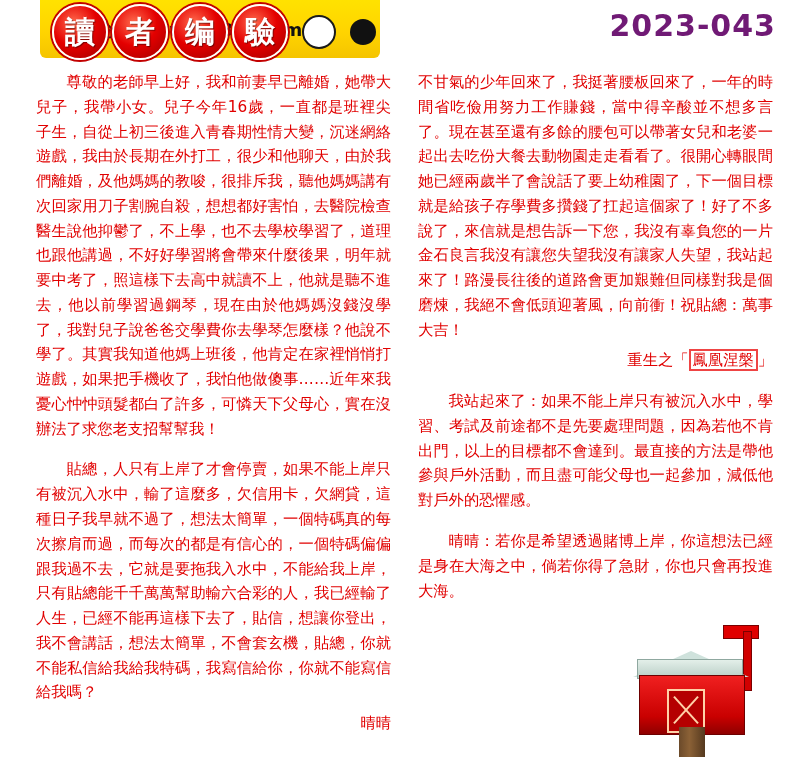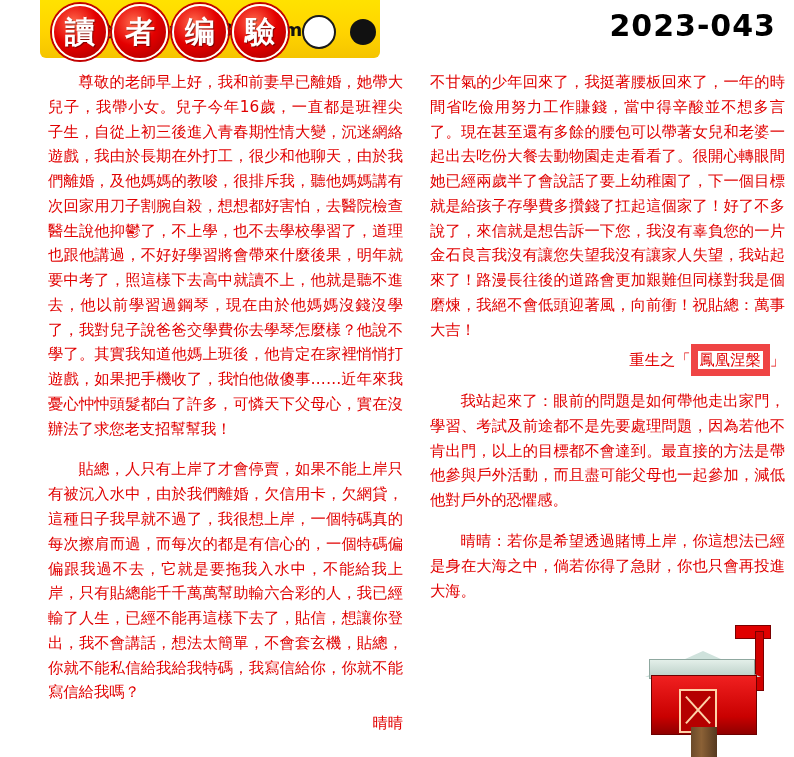--- a/index.html
+++ b/index.html
@@ -79,30 +79,30 @@
     border-radius: 50%;
     background: #111111;
     margin-left: 10px;
   }
   .issue-number {
     position: absolute;
     right: 18px;
     top: 8px;
     font-size: 30px;
     font-weight: bold;
-    color: #000000;
+    color: #701a75;
     letter-spacing: 1px;
     font-family: "DejaVu Sans", "Liberation Sans", sans-serif;
   }
 
   
   .content {
     position: absolute;
     top: 70px;
-    left: 12px;
+    left: 0;
     width: 702px;
     height: 687px;
   }
   .col {
     position: absolute;
     top: 0;
     width: 355px;
     color: #e10000;
     font-size: 15.3px;
     line-height: 1.62;
@@ -116,21 +116,21 @@
     margin: 0 0 16px 0;
     text-indent: 2em;
   }
   .para.noindent { text-indent: 0; }
   .sign {
     margin: -10px 0 16px 0;
     text-align: right;
   }
 
   .boxed {
-    border: 7px solid #ef4444;
+    border: 2px solid #ef4444;
     padding: 0px 2px;
   }
 
   
   .mailbox-wrap {
     float: right;
     width: 150px;
     height: 180px;
     margin: 4px 0 0 8px;
     position: relative;
@@ -228,34 +228,34 @@
   </div>
   <div class="issue-number">2023-043</div>
 </div>
 
 <div class="content">
 
   <div class="col col-left">
 
     <p class="para">尊敬的老師早上好，我和前妻早已離婚，她帶大兒子，我帶小女。兒子今年16歲，一直都是班裡尖子生，自從上初三後進入青春期性情大變，沉迷網絡遊戲，我由於長期在外打工，很少和他聊天，由於我們離婚，及他媽媽的教唆，很排斥我，聽他媽媽講有次回家用刀子割腕自殺，想想都好害怕，去醫院檢查醫生說他抑鬱了，不上學，也不去學校學習了，道理也跟他講過，不好好學習將會帶來什麼後果，明年就要中考了，照這樣下去高中就讀不上，他就是聽不進去，他以前學習過鋼琴，現在由於他媽媽沒錢沒學了，我對兒子說爸爸交學費你去學琴怎麼樣？他說不學了。其實我知道他媽上班後，他肯定在家裡悄悄打遊戲，如果把手機收了，我怕他做傻事……近年來我憂心忡忡頭髮都白了許多，可憐天下父母心，實在沒辦法了求您老支招幫幫我！</p>
 
-    <p class="para">貼總，人只有上岸了才會停賣，如果不能上岸只有被沉入水中，由於我們離婚，欠信用卡，欠網貸，這種日子我早就不過了，我很想上岸，一個特碼真的每次擦肩而過，而每次的都是有信心的，一個特碼偏偏跟我過不去，它就是要拖我入水中，不能給我上岸，只有貼總能千千萬萬幫助輸六合彩的人，我已經輸了人生，已經不能再這樣下去了，貼信，想讓你登出，我不會講話，想法太簡單，不會套玄機，貼總，你就不能私信給我給我特碼，我寫信給你，你就不能寫信給我嗎？</p>
+    <p class="para">貼總，人只有上岸了才會停賣，如果不能上岸只有被沉入水中，輸了這麼多，欠信用卡，欠網貸，這種日子我早就不過了，想法太簡單，一個特碼真的每次擦肩而過，而每次的都是有信心的，一個特碼偏偏跟我過不去，它就是要拖我入水中，不能給我上岸，只有貼總能千千萬萬幫助輸六合彩的人，我已經輸了人生，已經不能再這樣下去了，貼信，想讓你登出，我不會講話，想法太簡單，不會套玄機，貼總，你就不能私信給我給我特碼，我寫信給你，你就不能寫信給我嗎？</p>
     <div class="sign">晴晴</div>
 
   </div>
 
   <div class="col col-right">
 
     <p class="para noindent">不甘氣的少年回來了，我挺著腰板回來了，一年的時間省吃儉用努力工作賺錢，當中得辛酸並不想多言了。現在甚至還有多餘的腰包可以帶著女兒和老婆一起出去吃份大餐去動物園走走看看了。很開心轉眼間她已經兩歲半了會說話了要上幼稚園了，下一個目標就是給孩子存學費多攢錢了扛起這個家了！好了不多說了，來信就是想告訴一下您，我沒有辜負您的一片金石良言我沒有讓您失望我沒有讓家人失望，我站起來了！路漫長往後的道路會更加艱難但同樣對我是個磨煉，我絕不會低頭迎著風，向前衝！祝貼總：萬事大吉！</p>
     <div class="sign">
       <span>重生之「</span><span class="boxed">鳳凰涅槃</span><span>」</span>
     </div>
 
     <p class="para">
-      <span>我站起來了：</span><span>眼前的問題是如何帶他走出家門，學習、考試及前途都不是先要處理問題，因為若他不肯出門，以上的目標都不會達到。最直接的方法是帶他參與戶外活動，而且盡可能父母也一起參加，減低他對戶外的恐懼感。</span>
+      <span>我站起來了：</span><span>如果不能上岸只有被沉入水中，學習、考試及前途都不是先要處理問題，因為若他不肯出門，以上的目標都不會達到。最直接的方法是帶他參與戶外活動，而且盡可能父母也一起參加，減低他對戶外的恐懼感。</span>
     </p>
 
     <p class="para">
       <span>晴晴：</span><span>若你是希望透過賭博上岸，你這想法已經是身在大海之中，倘若你得了急財，你也只會再投進大海。</span>
     </p>
 
     <div class="mailbox-wrap">
       <div class="mb-flag"></div>
       <div class="mb-flagpole"></div>
       <div class="mb-roof"></div>

